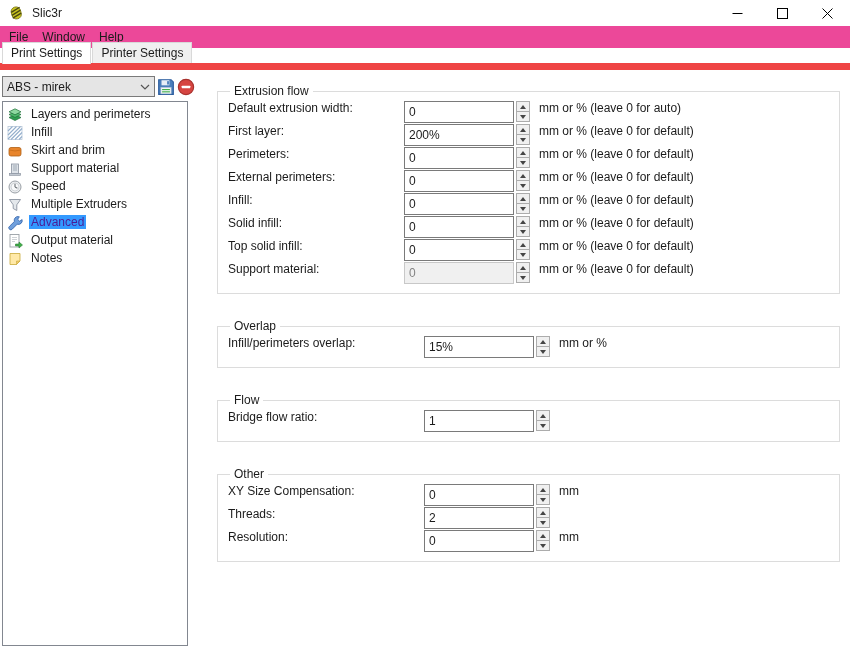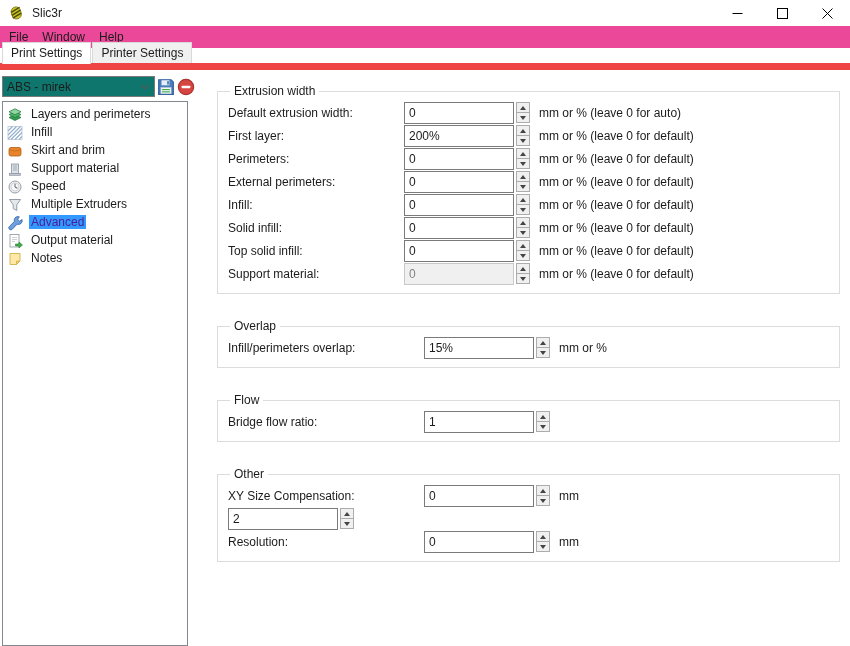--- a/index.html
+++ b/index.html
@@ -18,34 +18,34 @@
   .menubar { height: 22px; display: flex; align-items: center; padding-left: 2px; background: #ec4899; }
   .menu-item { padding: 2px 7px; }
   
   .tabbar { height: 22px; display: flex; align-items: flex-end; border-bottom: 7px solid #ef4444; background: #fff; padding-left: 2px; }
   .tab { padding: 3px 8px 3px 8px; background: #f0f0f0; border: 1px solid #d9d9d9; border-bottom: none; margin-right: 1px; position: relative; }
   .tab.active { background: #fff; margin-bottom: -1px; padding-bottom: 4px; z-index: 2; }
   
   .content { display: flex; height: 576px; background: #fff; }
   .sidebar { width: 198px; flex: 0 0 198px; padding: 6px 0 0 2px; display: flex; flex-direction: column; }
   .preset-row { display: flex; align-items: center; gap: 2px; }
-  .preset-select { width: 153px; height: 21px; border: 1px solid #7a7a7a; background: #0f766e; display: flex; align-items: center; padding: 0 4px; }
+  .preset-select { width: 153px; height: 21px; border: 1px solid #7a7a7a; background: #e5e5e5; display: flex; align-items: center; padding: 0 4px; }
   .preset-select .chev { margin-left: auto; display: inline-flex; }
   .tool-btn { width: 18px; height: 18px; display: inline-flex; align-items: center; justify-content: center; }
   .listbox { margin-top: 4px; width: 186px; flex: 1 1 auto; border: 1px solid #828790; background: #fff; padding-top: 5px; overflow: hidden; }
   .side-item { height: 18px; display: flex; align-items: flex-start; padding-left: 4px; }
   .side-item .icon { width: 16px; height: 16px; display: inline-flex; flex: 0 0 16px; }
   .side-item .slabel { margin-left: 6px; padding: 0 2px; white-space: nowrap; }
   .side-item.selected .slabel { background: #3399ff; color: #4c1d95; }
   
   .main { flex: 1 1 auto; padding: 14px 10px 0 19px; }
   fieldset.group { border: 1px solid #dcdcdc; margin-bottom: 25px; padding: 1px 10px 8px 10px; }
   fieldset.group legend { padding: 0 4px; margin-left: 2px; }
   .rows { margin-top: 2px; }
-  .row { height: 23px; display: flex; align-items: center; }
+  .row { height: 23px; display: flex; align-items: flex-start; }
   .rowlabel { width: 196px; flex: 0 0 auto; }
   .main fieldset:first-of-type .rowlabel { width: 176px; }
   .field { width: 110px; height: 22px; border: 1px solid #7a7a7a; padding: 1px 4px; font: inherit; color: #1b1b1b; background: #fff; outline: none; }
   .field:disabled { background: #f0f0f0; color: #838383; border-color: #c8c8c8; }
   .unit { margin-left: 9px; white-space: nowrap; }
   .spin { margin-left: 2px; display: inline-flex; flex-direction: column; width: 14px; }
   .spin button { width: 14px; height: 11px; border: 1px solid #acacac; background: #f0f0f0; padding: 0; display: flex; align-items: center; justify-content: center; }
   .spin button + button { margin-top: -1px; }
   .arr-up { width: 0; height: 0; border-left: 3px solid transparent; border-right: 3px solid transparent; border-bottom: 4px solid #444; }
   .arr-dn { width: 0; height: 0; border-left: 3px solid transparent; border-right: 3px solid transparent; border-top: 4px solid #444; }
@@ -203,21 +203,21 @@
               <path d="M13 10 l-3.5 3.5 v-3.5 z" fill="#f0c96b" stroke="#c9a93a" stroke-width="0.6"></path>
             </svg>
           </span>
     <span class="slabel">Notes</span>
   </div>
       </div>
   </div>
 
   <div class="main" id="main">
       <fieldset class="group">
-    <legend>Extrusion width</legend>
+    <legend>Extrusion flow</legend>
     <div class="rows">
           <div class="row">
     <span class="rowlabel">Default extrusion width:</span>
     <input class="field" type="text" value="0" style="">
     <span class="spin" hidden="">
       <button type="button">
                 <span class="arr-up"></span>
               </button>
       <button type="button">
                 <span class="arr-dn"></span>
@@ -364,20 +364,21 @@
       <button type="button">
                 <span class="arr-up"></span>
               </button>
       <button type="button">
                 <span class="arr-dn"></span>
               </button>
     </span>
     <span class="unit">mm</span>
   </div>
           <div class="row">
+    <span class="rowlabel">Threads:</span>
     <input class="field" type="text" value="2" style="">
     <span class="spin">
       <button type="button">
                 <span class="arr-up"></span>
               </button>
       <button type="button">
                 <span class="arr-dn"></span>
               </button>
     </span>
     <span class="unit"></span>

